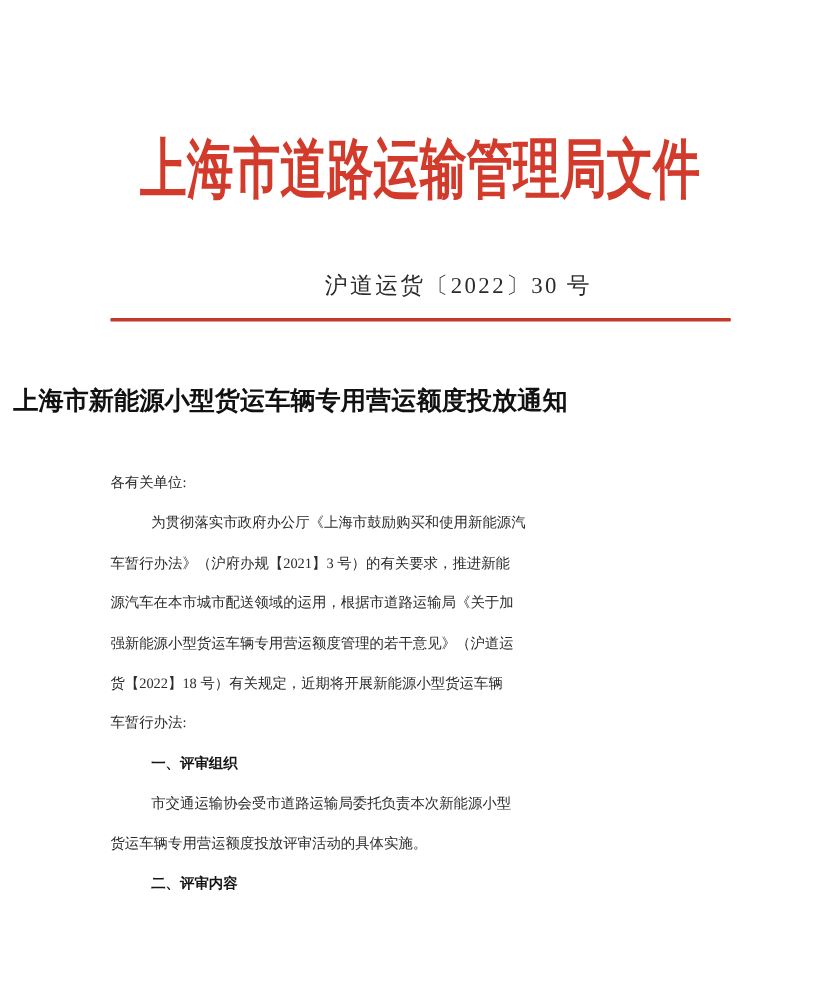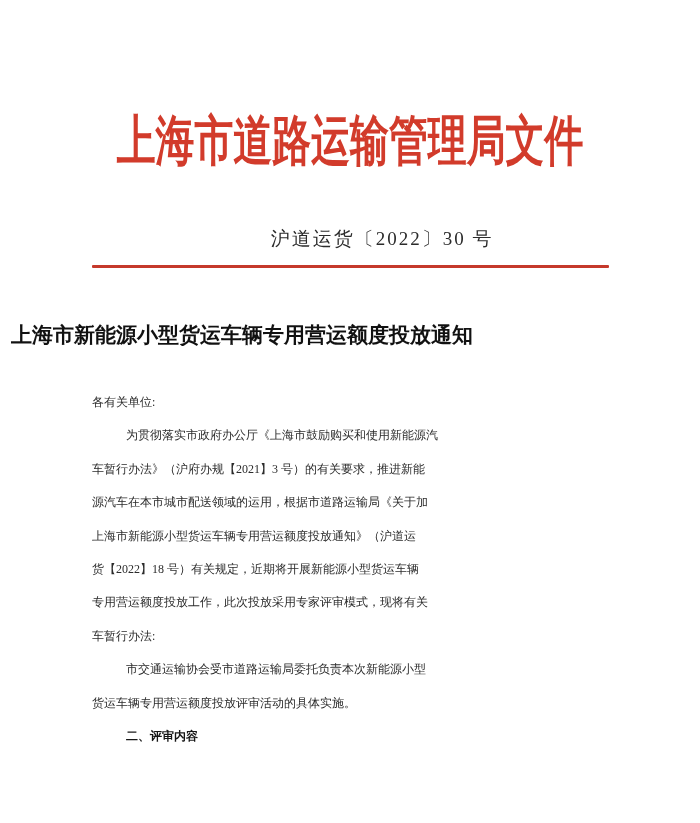--- a/index.html
+++ b/index.html
@@ -113,22 +113,22 @@
 
   <div class="red-divider"></div>
 
   <div class="doc-title">上海市新能源小型货运车辆专用营运额度投放通知</div>
 
   <div class="body-text" id="body-lines">
       <div class="line">各有关单位:</div>
       <div class="line indent">为贯彻落实市政府办公厅《上海市鼓励购买和使用新能源汽</div>
       <div class="line">车暂行办法》（沪府办规【2021】3 号）的有关要求，推进新能</div>
       <div class="line">源汽车在本市城市配送领域的运用，根据市道路运输局《关于加</div>
-      <div class="line">上海市新能源小型货运车辆专用营运额度投放通知》（沪道运</div>
+      <div class="line">强新能源小型货运车辆专用营运额度管理的若干意见》（沪道运</div>
       <div class="line">货【2022】18 号）有关规定，近期将开展新能源小型货运车辆</div>
-      <div class="line">专用营运额度投放工作，此次投放采用专家评审模式，现将有关</div>
       <div class="line">车暂行办法:</div>
+      <div class="line indent bold">一、评审组织</div>
       <div class="line indent">市交通运输协会受市道路运输局委托负责本次新能源小型</div>
       <div class="line">货运车辆专用营运额度投放评审活动的具体实施。</div>
       <div class="line indent bold">二、评审内容</div>
     </div>
 
 </div>
 
 </body></html>

